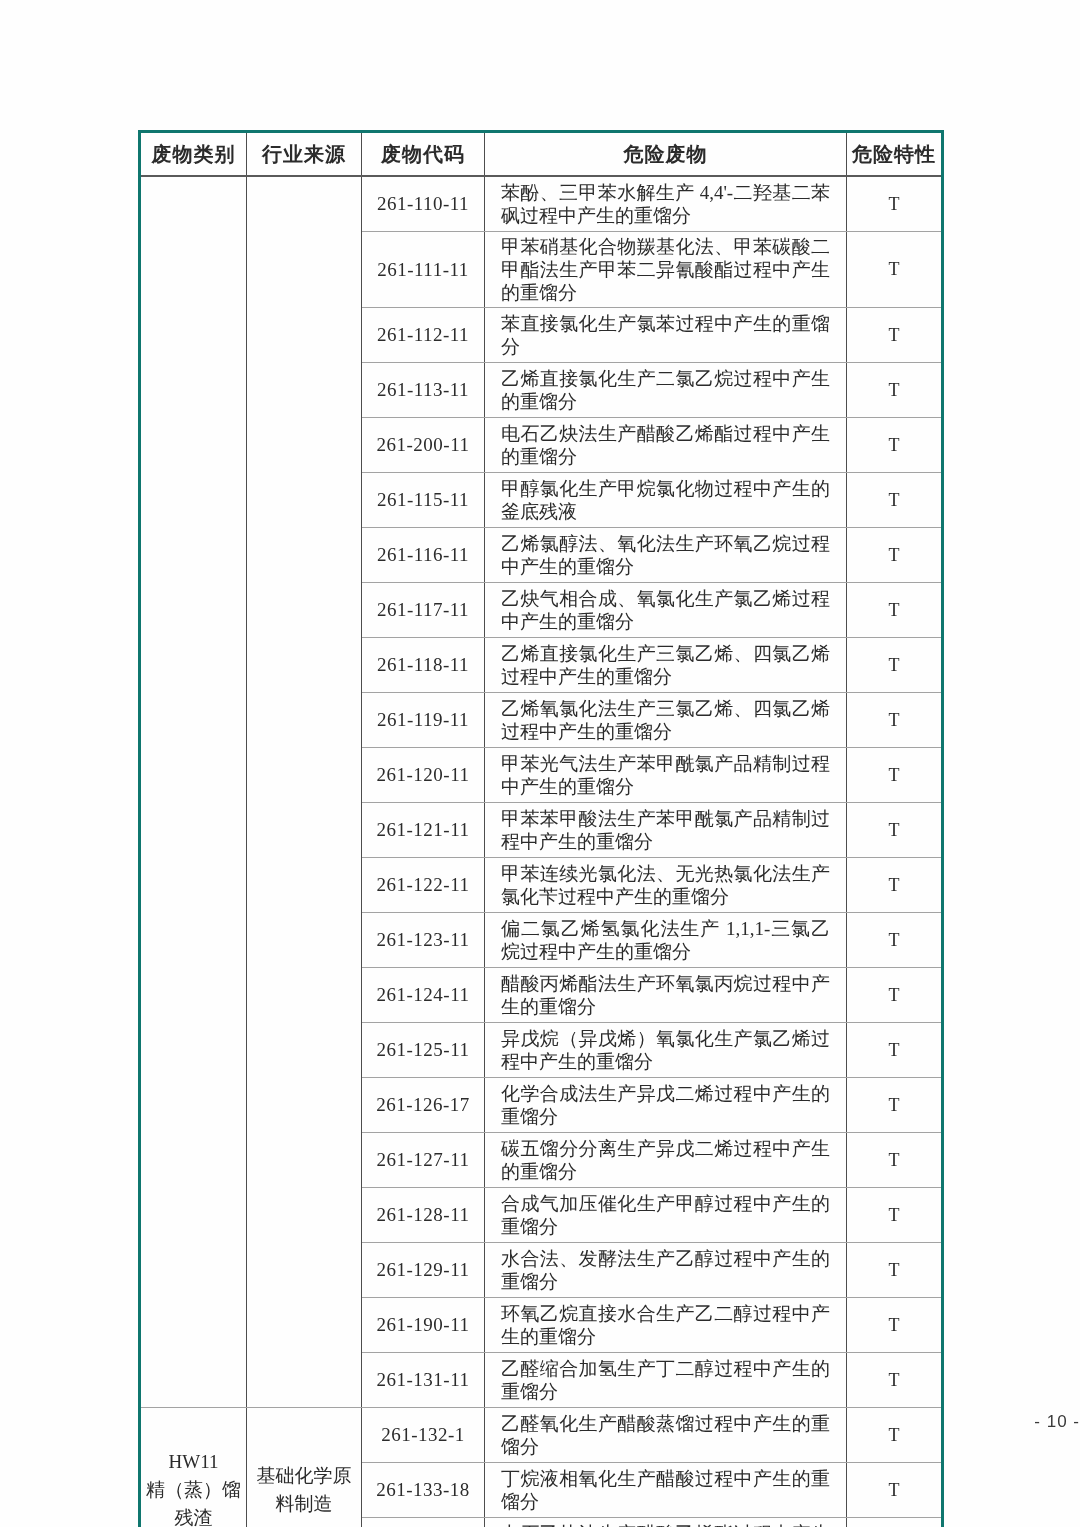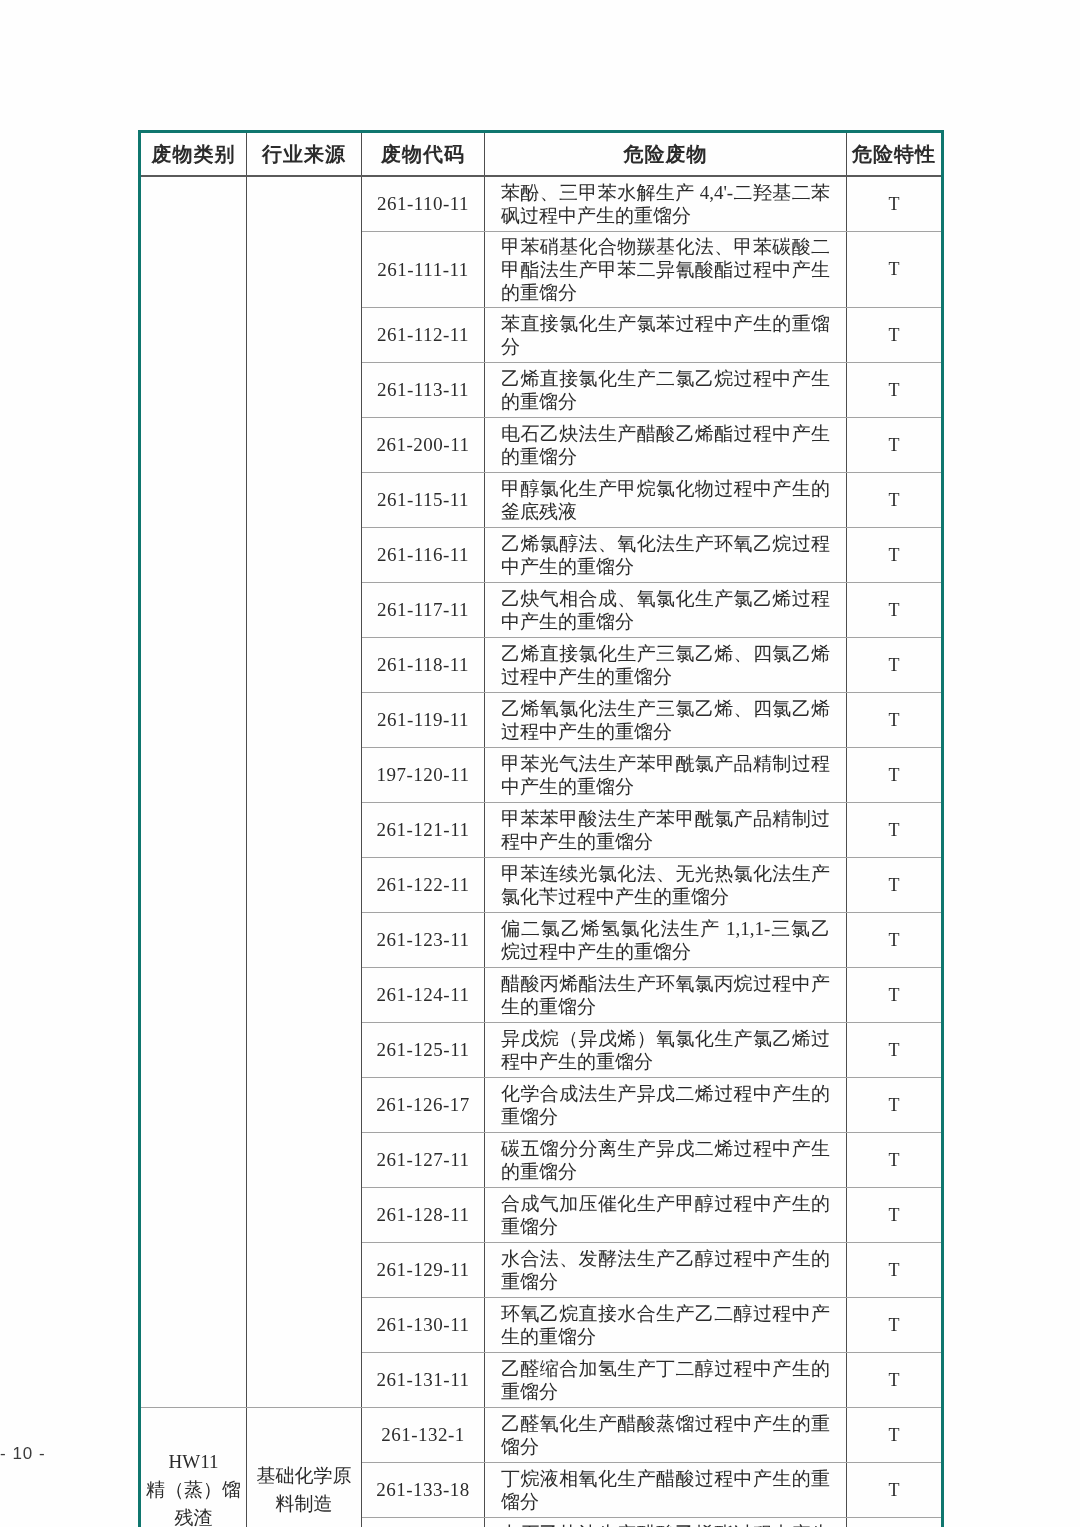--- a/index.html
+++ b/index.html
@@ -65,26 +65,25 @@
     text-align: center;
     vertical-align: middle;
     font-size: 18px;
     padding: 2px 0;
   }
   .page-footer {
     position: absolute;
     top: 1412px;
     left: 0;
     width: 100%;
-    text-align: left;
+    text-align: right;
     font-family: "Liberation Sans", "DejaVu Sans", sans-serif;
     font-size: 17px;
     color: #3a3a3a;
     letter-spacing: 1px;
-    margin-top: 32px;
   }
 </style>
 </head>
 <body>
 
 <div class="page">
   <table class="waste-table">
     <colgroup>
       <col style="width:107px">
       <col style="width:115px">
@@ -148,21 +147,21 @@
           <td class="code">261-118-11</td>
           <td class="desc">乙烯直接氯化生产三氯乙烯、四氯乙烯过程中产生的重馏分</td>
           <td class="haz">T</td>
         </tr>
         <tr>
           <td class="code">261-119-11</td>
           <td class="desc">乙烯氧氯化法生产三氯乙烯、四氯乙烯过程中产生的重馏分</td>
           <td class="haz">T</td>
         </tr>
         <tr>
-          <td class="code">197-120-11</td>
+          <td class="code">261-120-11</td>
           <td class="desc">甲苯光气法生产苯甲酰氯产品精制过程中产生的重馏分</td>
           <td class="haz">T</td>
         </tr>
         <tr>
           <td class="code">261-121-11</td>
           <td class="desc">甲苯苯甲酸法生产苯甲酰氯产品精制过程中产生的重馏分</td>
           <td class="haz">T</td>
         </tr>
         <tr>
           <td class="code">261-122-11</td>
@@ -198,21 +197,21 @@
           <td class="code">261-128-11</td>
           <td class="desc">合成气加压催化生产甲醇过程中产生的重馏分</td>
           <td class="haz">T</td>
         </tr>
         <tr>
           <td class="code">261-129-11</td>
           <td class="desc">水合法、发酵法生产乙醇过程中产生的重馏分</td>
           <td class="haz">T</td>
         </tr>
         <tr>
-          <td class="code">261-130-11</td>
+          <td class="code">261-190-11</td>
           <td class="desc">环氧乙烷直接水合生产乙二醇过程中产生的重馏分</td>
           <td class="haz">T</td>
         </tr>
         <tr>
           <td class="code">261-131-11</td>
           <td class="desc">乙醛缩合加氢生产丁二醇过程中产生的重馏分</td>
           <td class="haz">T</td>
         </tr>
         <tr>
           <td class="cat" rowspan="3">HW11

